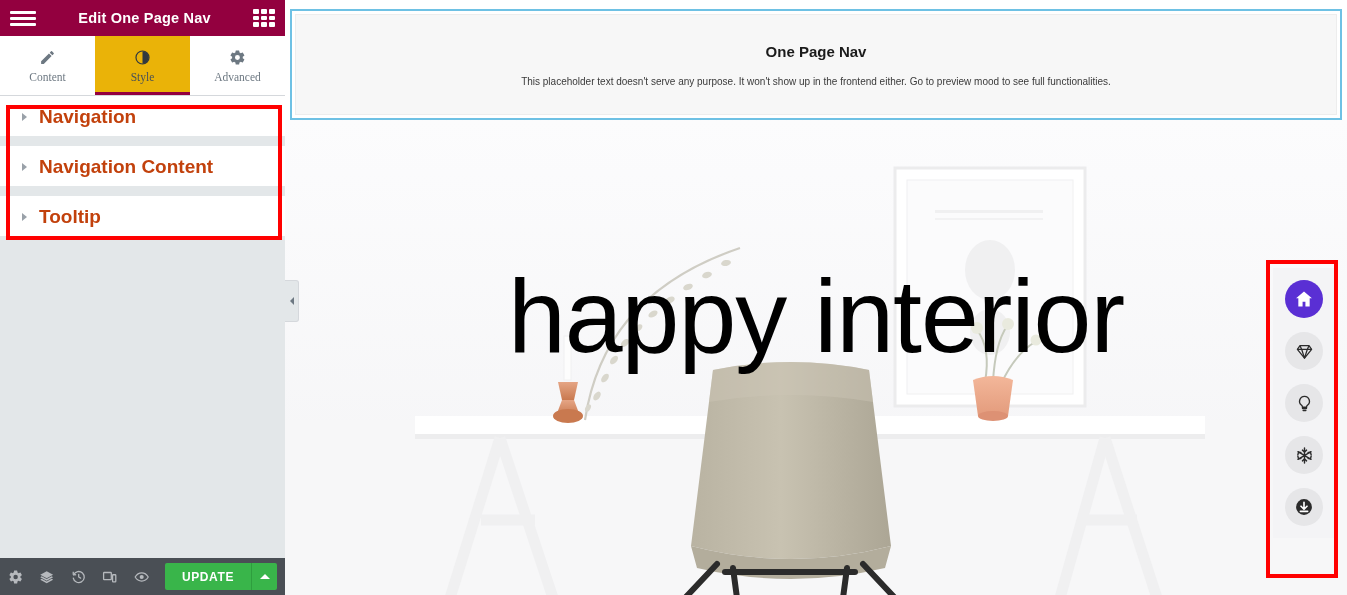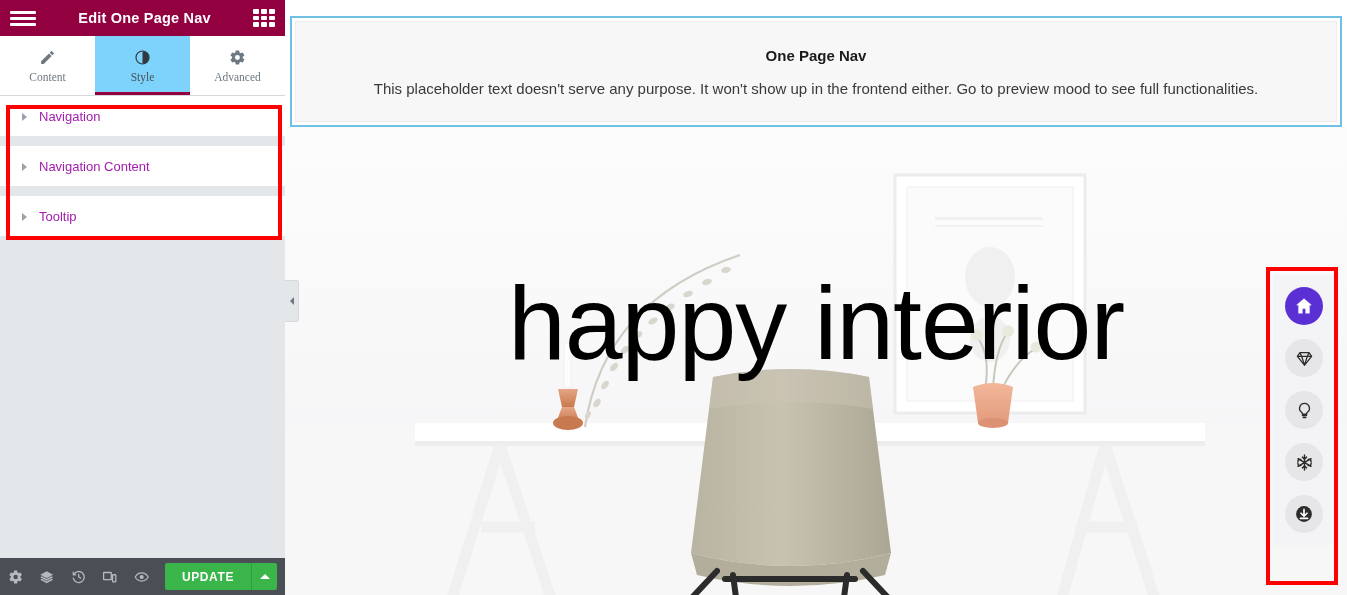--- a/index.html
+++ b/index.html
@@ -46,21 +46,21 @@
     display: flex; flex: 0 0 60px;
     border-bottom: 1px solid #d5d8dc;
   }
   .tab {
     flex: 1; display: flex; flex-direction: column;
     align-items: center; justify-content: center; gap: 5px;
     cursor: pointer; position: relative;
     color: #6d7882; font-size: 11.5px; font-family: Liberation Serif, serif;
   }
   .tab .ticon { width: 17px; height: 17px; display: block; }
-  .tab.active { background: #7dd3fc; color: #495157; }
+  .tab.active { background: #eab308; color: #495157; }
   .tab.active::after {
     content: ""; position: absolute; left: 0; right: 0; bottom: 0;
     height: 3px; background: #93003f;
   }
 
   
   .panel-body { flex: 1; position: relative; overflow: hidden; background: #e3e7e9; }
   .sections { background: #e3e7e9; }
   .section-row {
     background: #ffffff;
@@ -72,21 +72,21 @@
   }
   .section-row + .section-row { margin-top: 10px; }
   .caret {
     width: 0; height: 0;
     border-left: 5px solid #9aa1a9;
     border-top: 4px solid transparent;
     border-bottom: 4px solid transparent;
     margin-right: 12px;
     flex: 0 0 auto;
   }
-  .section-label { font-size: 13px; font-weight: normal; color: #a21caf; }
+  .section-label { font-size: 19px; font-weight: bold; color: #c2410c; }
 
   
   .redbox-panel {
     position: absolute;
     left: 6px; top: 105px; width: 276px; height: 135px;
     border: 4px solid #ff0000;
     pointer-events: none; z-index: 20;
   }
 
   
@@ -132,34 +132,34 @@
     border-top: 4px solid transparent;
     border-bottom: 4px solid transparent;
   }
 
   
   .canvas {
     position: relative; flex: 1; height: 595px;
     background: #ffffff; overflow: hidden;
   }
   .widget-section {
-    margin: 16px 5px 0 5px;
+    margin: 9px 5px 0 5px;
     border: 2px solid #6ec1e4;
     background: #ffffff;
     height: 111px;
     padding: 3px;
   }
   .widget-inner {
     height: 100%; background: #f7f7f7;
     border: 1px solid #ededed;
     display: flex; flex-direction: column;
     align-items: center; justify-content: center; gap: 16px;
   }
   .wtitle { font-size: 15px; font-weight: bold; color: #1b1b1b; }
-  .wtext { font-size: 15px; color: #3a3a3a; }
+  .wtext { font-size: 10px; color: #3a3a3a; }
 
   
   .hero {
     position: relative;
     height: 478px;
     background: linear-gradient(178deg, #fbfbfc 0%, #f6f6f8 45%, #f2f2f5 100%);
     overflow: hidden;
     text-decoration: underline;
   }
   .hero-photo { position: absolute; inset: 0; }

